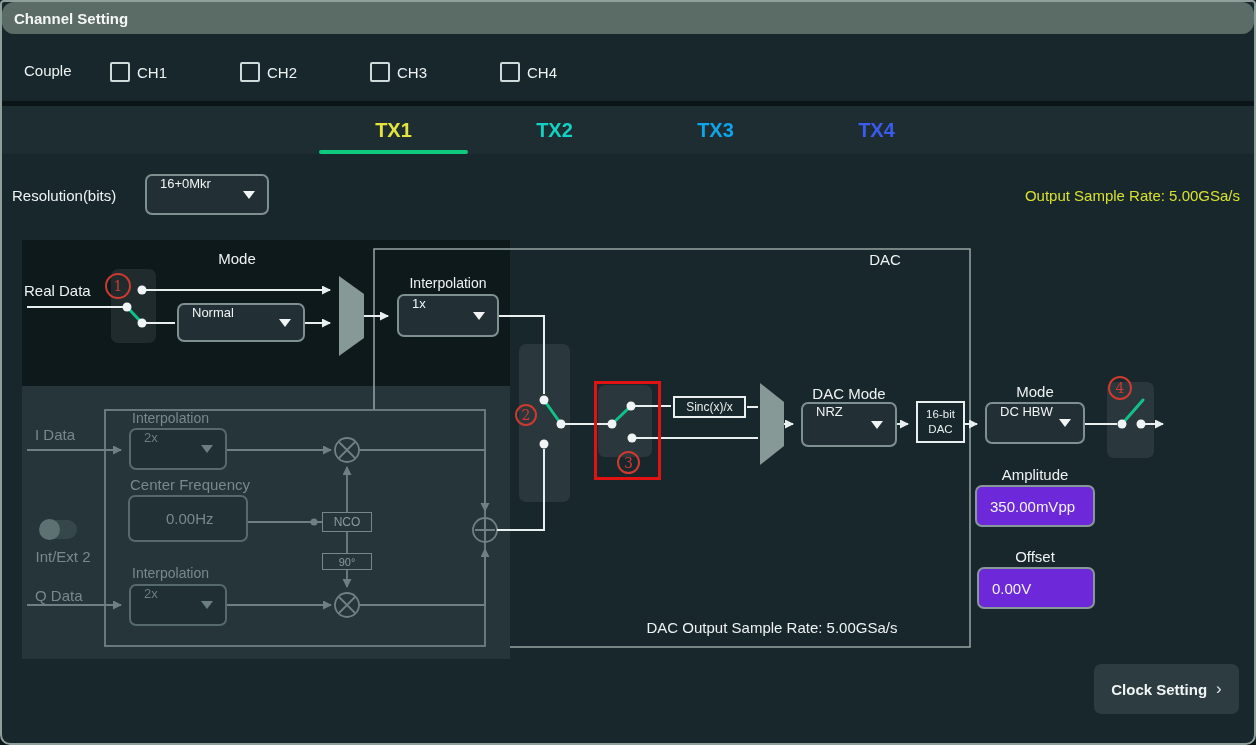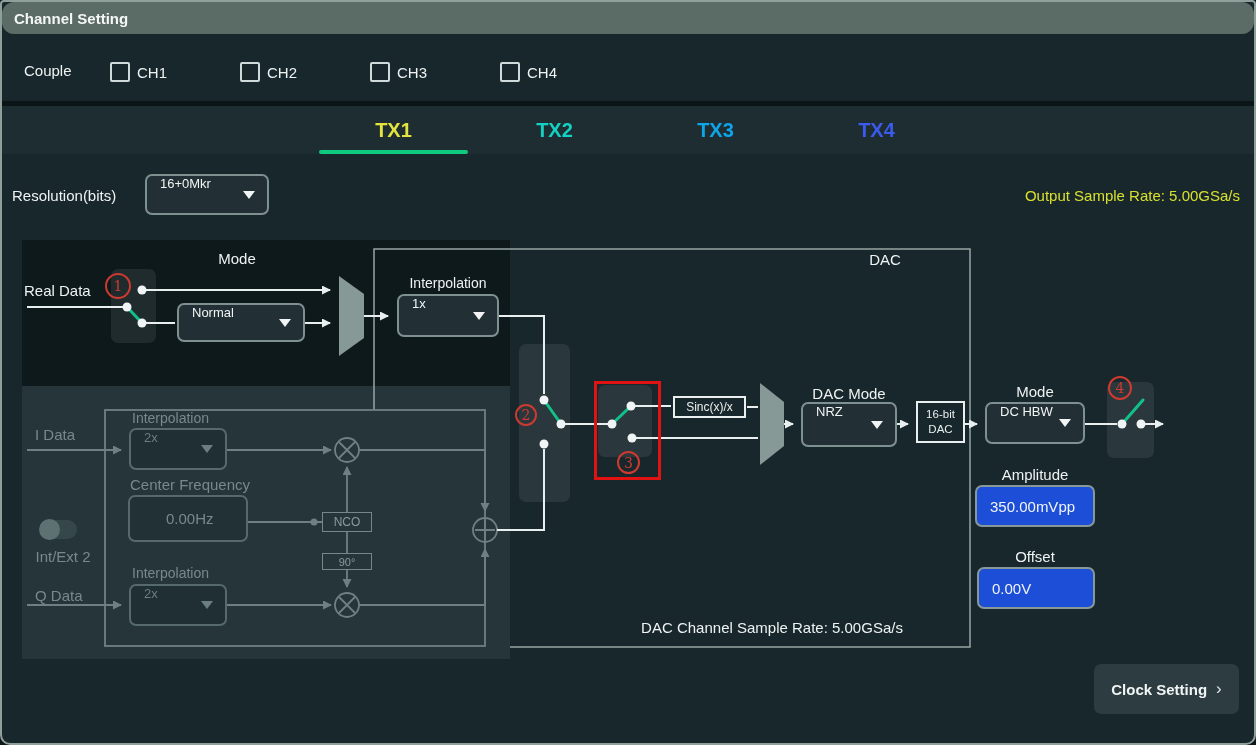--- a/index.html
+++ b/index.html
@@ -25,21 +25,21 @@
   .lbl.dim{color:#77898c;}
   .lbl.sm{font-size:14px;}
   .yellow{color:#d8e02e;}
   .dd{position:absolute;box-sizing:border-box;background:#222f34;border:2px solid #7e9090;
     border-radius:7px;display:flex;align-items:flex-start;padding-left:13px;font-size:13px;
     color:#f0f4f4;cursor:pointer;}
   .dd .caret{position:absolute;right:12px;top:50%;margin-top:-4px;width:0;height:0;
     border-left:6.5px solid transparent;border-right:6.5px solid transparent;
     border-top:8px solid currentColor;}
   .dd.dim{background:#202f33;border-color:#56696c;color:#6b7e81;}
-  .field{position:absolute;box-sizing:border-box;background:#1d4ed8;border:2px solid #879898;
+  .field{position:absolute;box-sizing:border-box;background:#6d28d9;border:2px solid #879898;
     border-radius:7px;display:flex;align-items:center;padding-left:13px;font-size:15px;
     color:#f0f4f4;cursor:text;}
   .field.dim{background:#223135;border-color:#56696c;color:#77898c;}
   .wbox{position:absolute;box-sizing:border-box;border:2px solid #e9eeee;background:#18272c;
     color:#e9eeee;display:flex;align-items:center;justify-content:center;text-align:center;}
   .dbox{position:absolute;box-sizing:border-box;border:1.5px solid #75878a;background:#263539;
     color:#8a9a9c;display:flex;align-items:center;justify-content:center;font-size:12px;}
   .panel{position:absolute;z-index:0;}
   .swpanel{position:absolute;z-index:1;background:rgba(255,255,255,0.08);border-radius:7px;cursor:pointer;}
   svg.flow{position:absolute;left:0;top:0;z-index:2;pointer-events:none;}
@@ -197,21 +197,21 @@
   <div class="wbox ctl" style="left:671px;top:394px;width:73px;height:22px;font-size:12px;">Sinc(x)/x</div>
   <span class="lbl ctl c" style="left:787px;top:383px;width:120px;position:absolute;">DAC Mode</span>
   <div class="dd ctl" style="left:799px;top:400px;width:96px;height:45px;">
     <span>NRZ</span>
     <span class="caret"></span>
   </div>
   <div class="wbox ctl" style="left:914px;top:399px;width:49px;height:42px;font-size:11.5px;line-height:1.3;flex-direction:column;">
     <span>16-bit</span>
     <span>DAC</span>
   </div>
-  <span class="lbl ctl c" style="left:560px;top:617px;width:420px;position:absolute;">DAC Channel Sample Rate: 5.00GSa/s</span>
+  <span class="lbl ctl c" style="left:560px;top:617px;width:420px;position:absolute;">DAC Output Sample Rate: 5.00GSa/s</span>
 
   <span class="lbl ctl c" style="left:973px;top:381px;width:120px;position:absolute;">Mode</span>
   <div class="dd ctl" style="left:983px;top:400px;width:100px;height:42px;">
     <span>DC HBW</span>
     <span class="caret"></span>
   </div>
   <span class="lbl ctl c" style="left:973px;top:464px;width:120px;position:absolute;">Amplitude</span>
   <div class="field ctl" style="left:973px;top:483px;width:120px;height:42px;">
     <span>350.00mVpp</span>
   </div>

